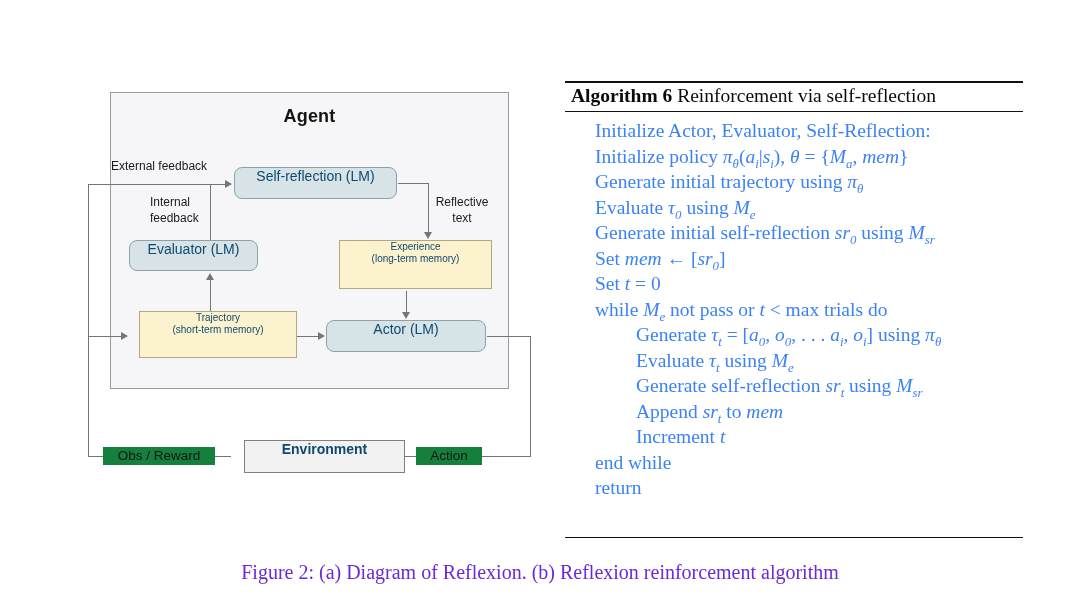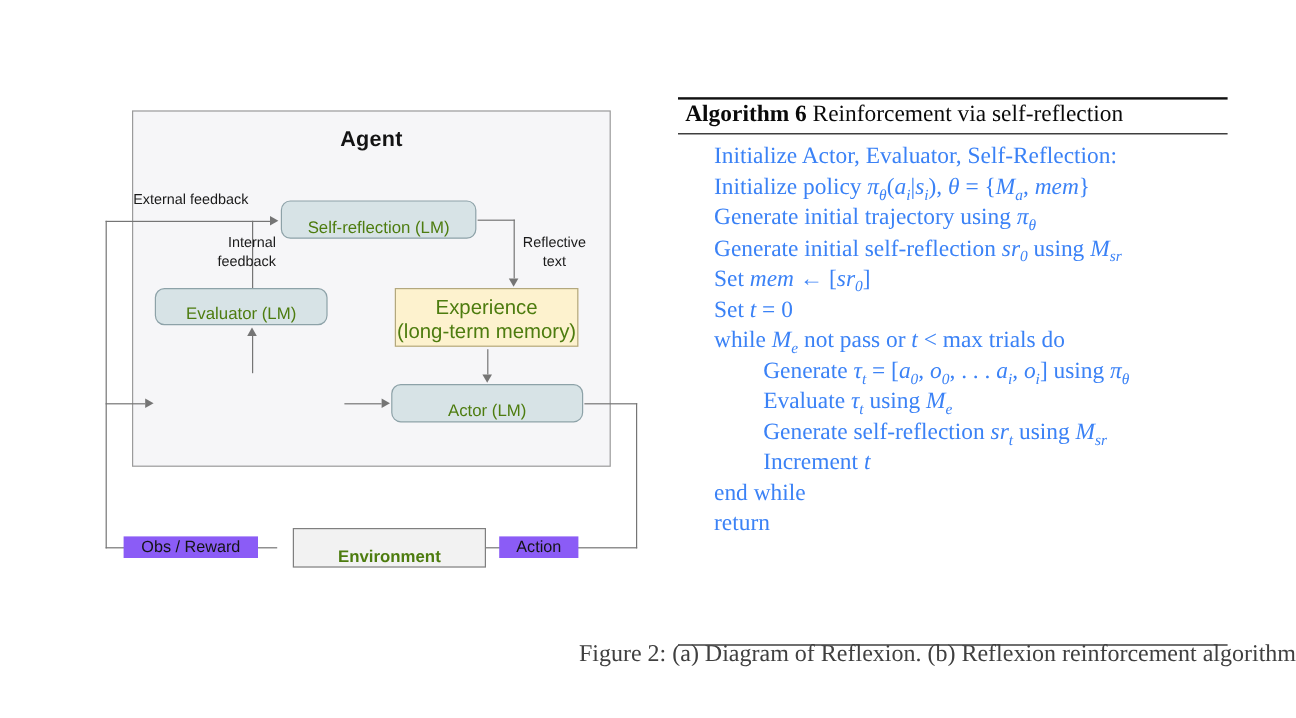--- a/index.html
+++ b/index.html
@@ -13,37 +13,37 @@
   html,body{width:1080px; height:598px; background:#ffffff; overflow:hidden;}
   #page{position:relative; width:1080px; height:598px; background:#fff;
         font-family:"Liberation Sans","DejaVu Sans",sans-serif; color:#141414;}
 
   
   .abs{position:absolute;}
   #agent-box{left:110px; top:92px; width:399px; height:297px;
              background:var(--agent-fill); border:1px solid var(--agent-border);}
   #agent-title{left:110px; top:106px; width:399px; text-align:center;
                font-weight:bold; font-size:18px; letter-spacing:.2px;}
-  .dbox{display:flex; flex-direction:column; align-items:center; justify-content:flex-end;
-        text-align:center; font-size:14px; line-height:1.22; color:#4d7c0f;}
+  .dbox{display:flex; flex-direction:column; align-items:center; justify-content:flex-start;
+        text-align:center; font-size:14px; line-height:1.22; color:#0c4a6e;}
   .box-lm{background:var(--lm-fill); border:1px solid var(--lm-border); border-radius:8px;}
-  .box-mem{background:var(--mem-fill); border:1px solid var(--mem-border); font-size:17px;}
+  .box-mem{background:var(--mem-fill); border:1px solid var(--mem-border); font-size:10px;margin-left:10px;}
   .box-env{background:var(--env-fill); border:1px solid var(--env-border); font-weight:bold;margin-left:13px;}
   #self-reflection-box{left:234px; top:167px; width:163px; height:32px;}
-  #evaluator-box{left:129px; top:240px; width:144px; height:31px;}
+  #evaluator-box{left:129px; top:240px; width:129px; height:31px;}
   #experience-box{left:329px; top:240px; width:153px; height:49px;}
   #trajectory-box{left:129px; top:311px; width:158px; height:47px;}
   #actor-box{left:326px; top:320px; width:160px; height:32px;}
   #environment-box{left:231px; top:440px; width:161px; height:33px;}
 
   .small-label{font-size:12px; line-height:16px; color:#1a1a1a;}
   #external-feedback-label{left:111px; top:158px;}
-  #internal-feedback-label{left:150px; top:194px; width:80px; text-align:right;}
+  #internal-feedback-label{left:150px; top:194px; width:80px; text-align:left;}
   #reflective-text-label{left:425px; top:194px; width:74px; text-align:center;}
-  .io-label{font-size:13.5px; background:#8b5cf6; text-align:center; line-height:18px;}
+  .io-label{font-size:13.5px; background:#15803d; text-align:center; line-height:18px;}
   #obs-reward-label{left:103px; top:447px; width:112px;}
   #action-label{left:416px; top:447px; width:66px;}
 
   .ln{position:absolute; background:var(--line-color);}
   .ah{position:absolute; width:0; height:0;}
   .ah.r{border-top:4px solid transparent; border-bottom:4px solid transparent; border-left:7px solid var(--line-color);}
   .ah.l{border-top:4px solid transparent; border-bottom:4px solid transparent; border-right:7px solid var(--line-color);}
   .ah.u{border-left:4px solid transparent; border-right:4px solid transparent; border-bottom:7px solid var(--line-color);}
   .ah.d{border-left:4px solid transparent; border-right:4px solid transparent; border-top:7px solid var(--line-color);}
 
@@ -59,22 +59,22 @@
       font-family:"Liberation Serif","DejaVu Serif",serif; font-size:19.5px; color:#3b82f6;}
   .algo-line{line-height:25.5px; white-space:nowrap;}
   .indent-1{padding-left:30px;}
   .indent-2{padding-left:71px;}
   .mi{font-style:italic;}
   .mb{font-weight:normal;}
   .mr{font-style:normal;}
   sub.msub{font-size:0.66em; font-style:italic; line-height:0;}
 
   
-  #figure-caption{left:0; top:534px; width:1080px; text-align:right;
-      font-family:"Liberation Serif","DejaVu Serif",serif; font-size:20px; color:#404040;}
+  #figure-caption{left:0; top:561px; width:1080px; text-align:center;
+      font-family:"Liberation Serif","DejaVu Serif",serif; font-size:20px; color:#6d28d9;}
 </style>
 </head>
 <body>
 
 <div id="page">
 
   <div id="diagram-panel" class="abs" style="left:0;top:0;width:560px;height:540px;">
 
     <div id="agent-box" class="abs"></div>
     <div id="agent-title" class="abs">Agent</div>
@@ -103,20 +103,24 @@
     <div id="self-reflection-box" class="abs dbox box-lm">
       <span>Self-reflection (LM)</span>
     </div>
     <div id="evaluator-box" class="abs dbox box-lm">
       <span>Evaluator (LM)</span>
     </div>
     <div id="experience-box" class="abs dbox box-mem">
       <span>Experience</span>
       <span>(long-term memory)</span>
     </div>
+    <div id="trajectory-box" class="abs dbox box-mem">
+      <span>Trajectory</span>
+      <span>(short-term memory)</span>
+    </div>
     <div id="actor-box" class="abs dbox box-lm">
       <span>Actor (LM)</span>
     </div>
     <div id="environment-box" class="abs dbox box-env">
       <span>Environment</span>
     </div>
 
     <div id="external-feedback-label" class="abs small-label">External feedback</div>
     <div id="internal-feedback-label" class="abs small-label">
       <div>Internal</div>
@@ -131,27 +135,29 @@
   </div>
 
   <div>
     <div id="rule-top" class="rule"></div>
     <div id="algorithm-header" class="abs"><span class="hb">Algorithm 6</span><span> Reinforcement via self-reflection</span></div>
     <div id="rule-mid" class="rule"></div>
     <div id="algorithm-lines" class="abs">
         <div class="algo-line indent-1"><span class="mr">Initialize Actor, Evaluator, Self-Reflection:</span></div>
         <div class="algo-line indent-1"><span class="mr">Initialize policy </span><span class="mi">π</span><sub class="msub">θ</sub><span class="mr">(</span><span class="mi">a</span><sub class="msub">i</sub><span class="mr">|</span><span class="mi">s</span><sub class="msub">i</sub><span class="mr">), </span><span class="mi">θ</span><span class="mr"> = {</span><span class="mi">M</span><sub class="msub">a</sub><span class="mr">, </span><span class="mi">mem</span><span class="mr">}</span></div>
         <div class="algo-line indent-1"><span class="mr">Generate initial trajectory using </span><span class="mi">π</span><sub class="msub">θ</sub></div>
+        <div class="algo-line indent-1"><span class="mr">Evaluate </span><span class="mi">τ</span><sub class="msub">0</sub><span class="mr"> using </span><span class="mi">M</span><sub class="msub">e</sub></div>
         <div class="algo-line indent-1"><span class="mr">Generate initial self-reflection </span><span class="mi">sr</span><sub class="msub">0</sub><span class="mr"> using </span><span class="mi">M</span><sub class="msub">sr</sub></div>
         <div class="algo-line indent-1"><span class="mr">Set </span><span class="mi">mem</span><span class="mr"> ← [</span><span class="mi">sr</span><sub class="msub">0</sub><span class="mr">]</span></div>
         <div class="algo-line indent-1"><span class="mr">Set </span><span class="mi">t</span><span class="mr"> = 0</span></div>
         <div class="algo-line indent-1"><span class="mb">while </span><span class="mi">M</span><sub class="msub">e</sub><span class="mr"> not pass or </span><span class="mi">t</span><span class="mr"> &lt; max trials </span><span class="mb">do</span></div>
         <div class="algo-line indent-2"><span class="mr">Generate </span><span class="mi">τ</span><sub class="msub">t</sub><span class="mr"> = [</span><span class="mi">a</span><sub class="msub">0</sub><span class="mr">, </span><span class="mi">o</span><sub class="msub">0</sub><span class="mr">, . . . </span><span class="mi">a</span><sub class="msub">i</sub><span class="mr">, </span><span class="mi">o</span><sub class="msub">i</sub><span class="mr">] using </span><span class="mi">π</span><sub class="msub">θ</sub></div>
         <div class="algo-line indent-2"><span class="mr">Evaluate </span><span class="mi">τ</span><sub class="msub">t</sub><span class="mr"> using </span><span class="mi">M</span><sub class="msub">e</sub></div>
         <div class="algo-line indent-2"><span class="mr">Generate self-reflection </span><span class="mi">sr</span><sub class="msub">t</sub><span class="mr"> using </span><span class="mi">M</span><sub class="msub">sr</sub></div>
+        <div class="algo-line indent-2"><span class="mr">Append </span><span class="mi">sr</span><sub class="msub">t</sub><span class="mr"> to </span><span class="mi">mem</span></div>
         <div class="algo-line indent-2"><span class="mr">Increment </span><span class="mi">t</span></div>
         <div class="algo-line indent-1"><span class="mb">end while</span></div>
         <div class="algo-line indent-1"><span class="mb">return</span></div>
       </div>
     <div id="rule-bottom" class="rule"></div>
   </div>
 
   <div id="figure-caption" class="abs">Figure 2: (a) Diagram of Reflexion. (b) Reflexion reinforcement algorithm</div>
 
 </div>

